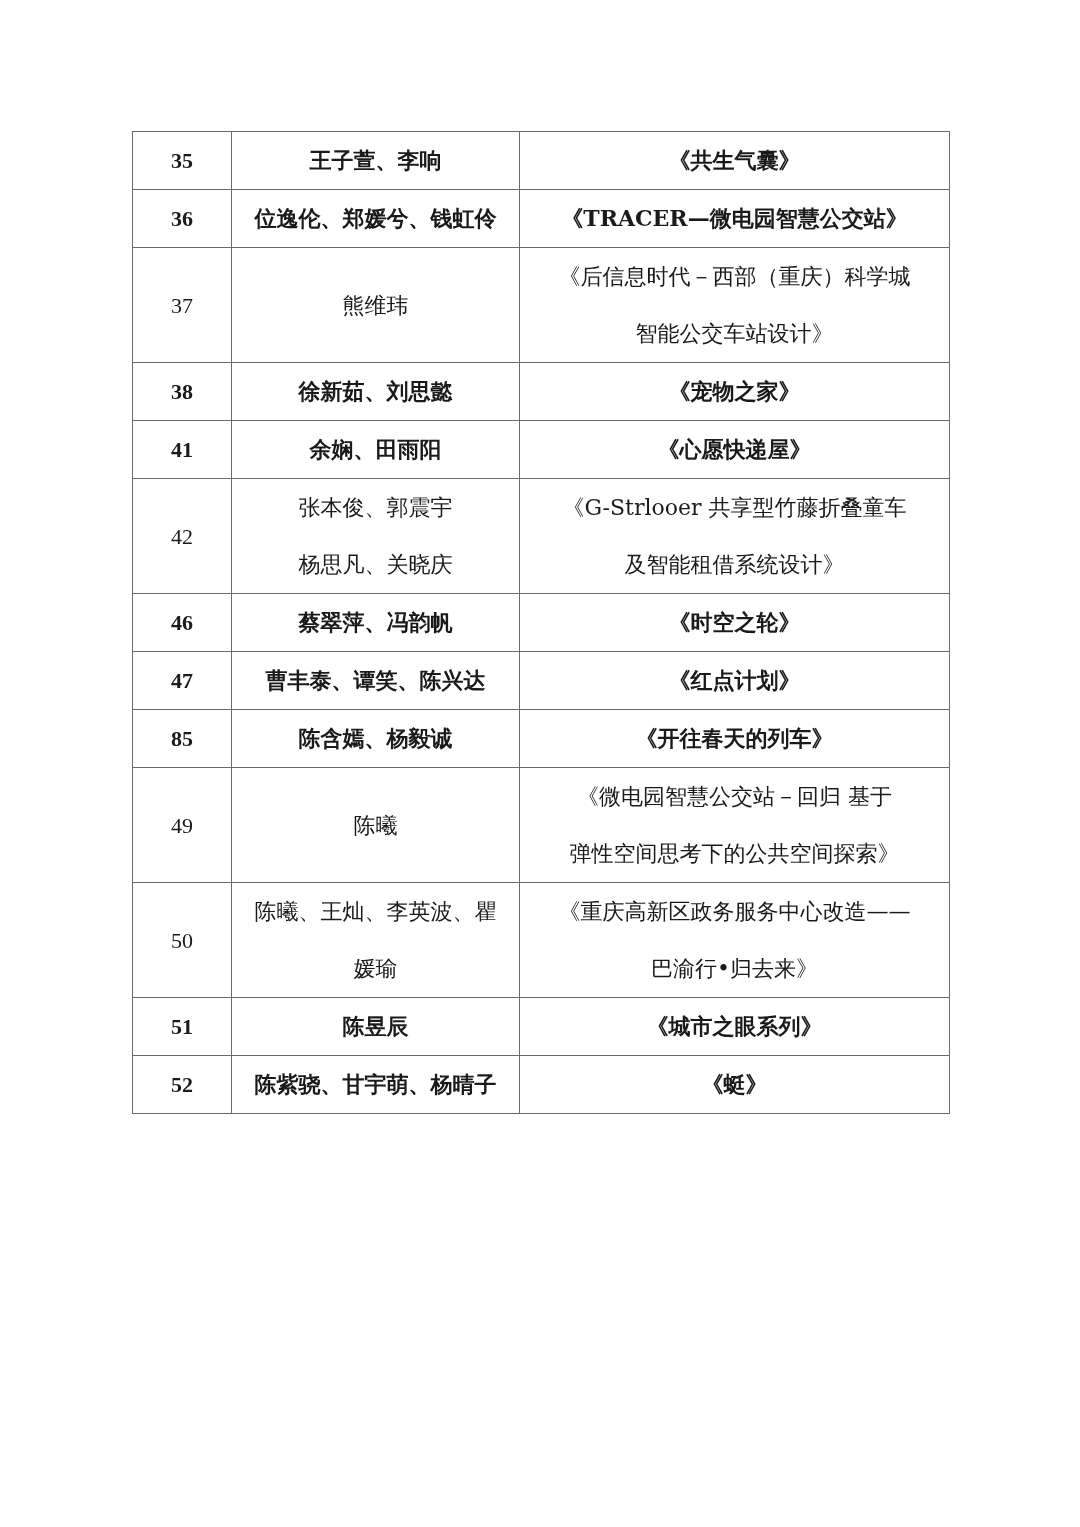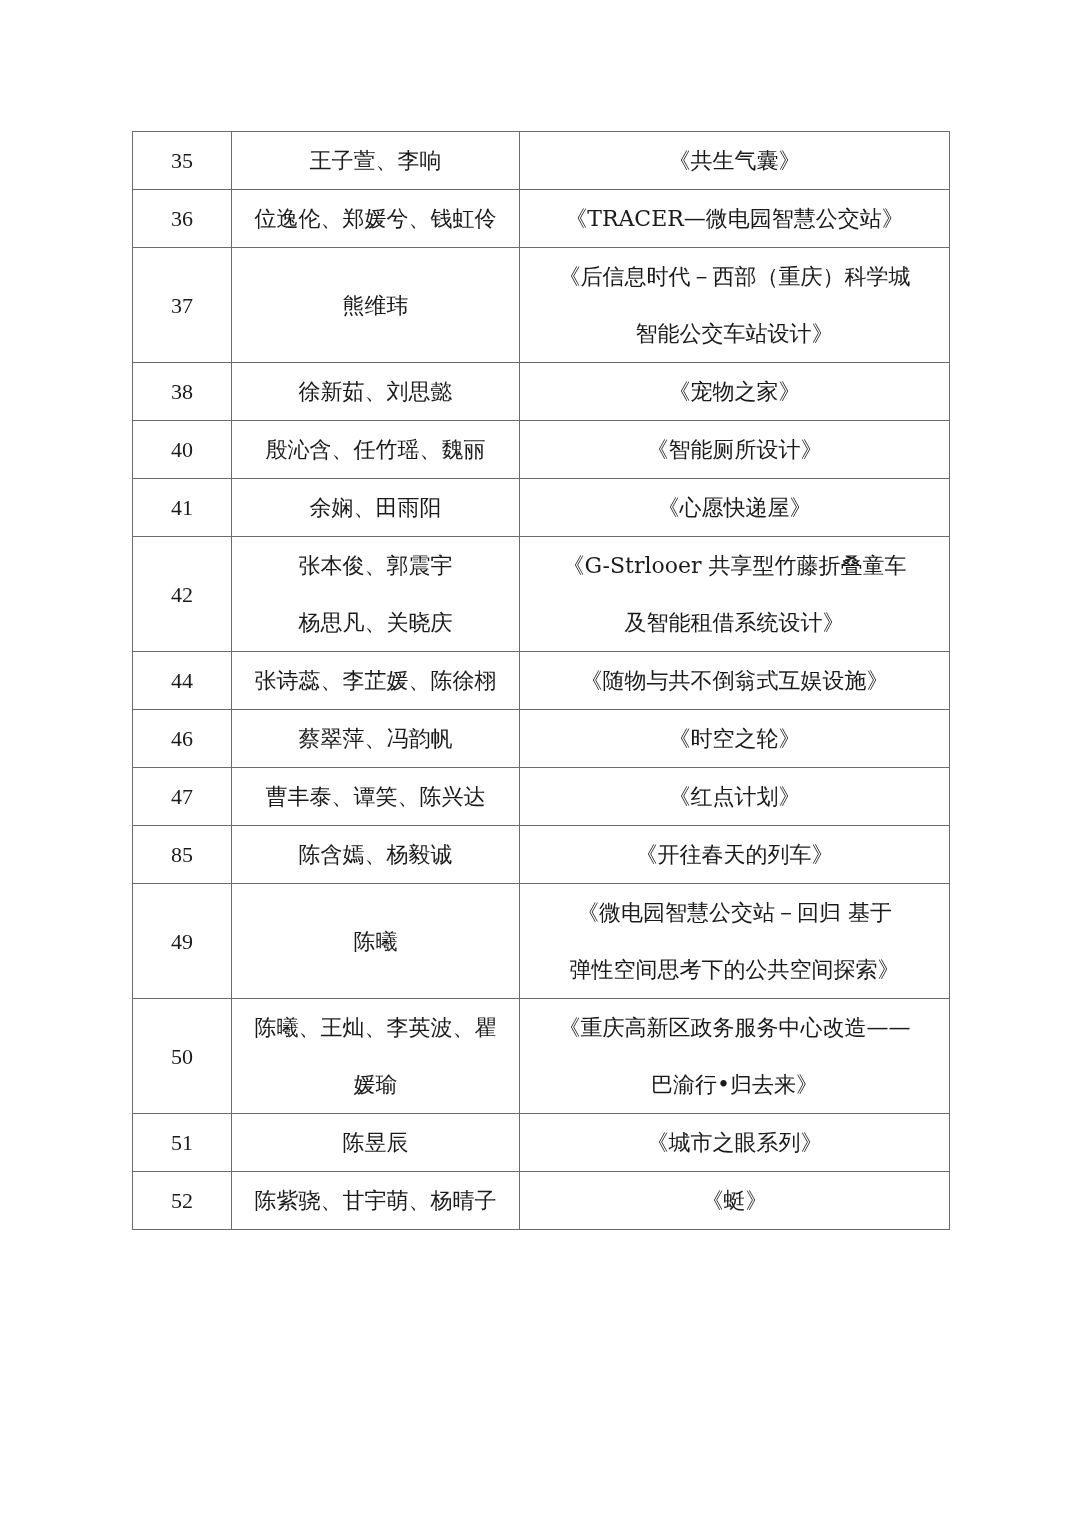--- a/index.html
+++ b/index.html
@@ -35,21 +35,21 @@
     white-space: nowrap;
     overflow: hidden;
   }
   col.c-num { width: 99px; }
   col.c-auth { width: 288px; }
   col.c-title { width: 430px; }
   td.num {
     font-family: "Liberation Serif", "DejaVu Serif", serif;
     font-size: 22px;
   }
-  tr.single td { height: 57px; }
+  tr.single td { height: 57px; font-weight: bold; }
   tr.double td { height: 114px; text-align: center; }
   .line { display: block; height: 57px; line-height: 57px; }
   td.authors, td.title { letter-spacing: 0px; }
 </style>
 </head>
 <body>
 
 <div class="page">
   <table class="awards">
     <colgroup>
@@ -89,55 +89,37 @@
         <tr class="single">
           <td class="num">38</td>
           <td class="authors">
             <span class="line">徐新茹、刘思懿</span>
           </td>
           <td class="title">
             <span class="line">《宠物之家》</span>
           </td>
         </tr>
         <tr class="single">
-          <td class="num">40</td>
-          <td class="authors">
-            <span class="line">殷沁含、任竹瑶、魏丽</span>
-          </td>
-          <td class="title">
-            <span class="line">《智能厕所设计》</span>
-          </td>
-        </tr>
-        <tr class="single">
           <td class="num">41</td>
           <td class="authors">
             <span class="line">余娴、田雨阳</span>
           </td>
           <td class="title">
             <span class="line">《心愿快递屋》</span>
           </td>
         </tr>
         <tr class="double">
           <td class="num">42</td>
           <td class="authors">
             <span class="line">张本俊、郭震宇</span>
             <span class="line">杨思凡、关晓庆</span>
           </td>
           <td class="title">
             <span class="line">《G-Strlooer 共享型竹藤折叠童车</span>
             <span class="line">及智能租借系统设计》</span>
-          </td>
-        </tr>
-        <tr class="single">
-          <td class="num">44</td>
-          <td class="authors">
-            <span class="line">张诗蕊、李芷媛、陈徐栩</span>
-          </td>
-          <td class="title">
-            <span class="line">《随物与共不倒翁式互娱设施》</span>
           </td>
         </tr>
         <tr class="single">
           <td class="num">46</td>
           <td class="authors">
             <span class="line">蔡翠萍、冯韵帆</span>
           </td>
           <td class="title">
             <span class="line">《时空之轮》</span>
           </td>

